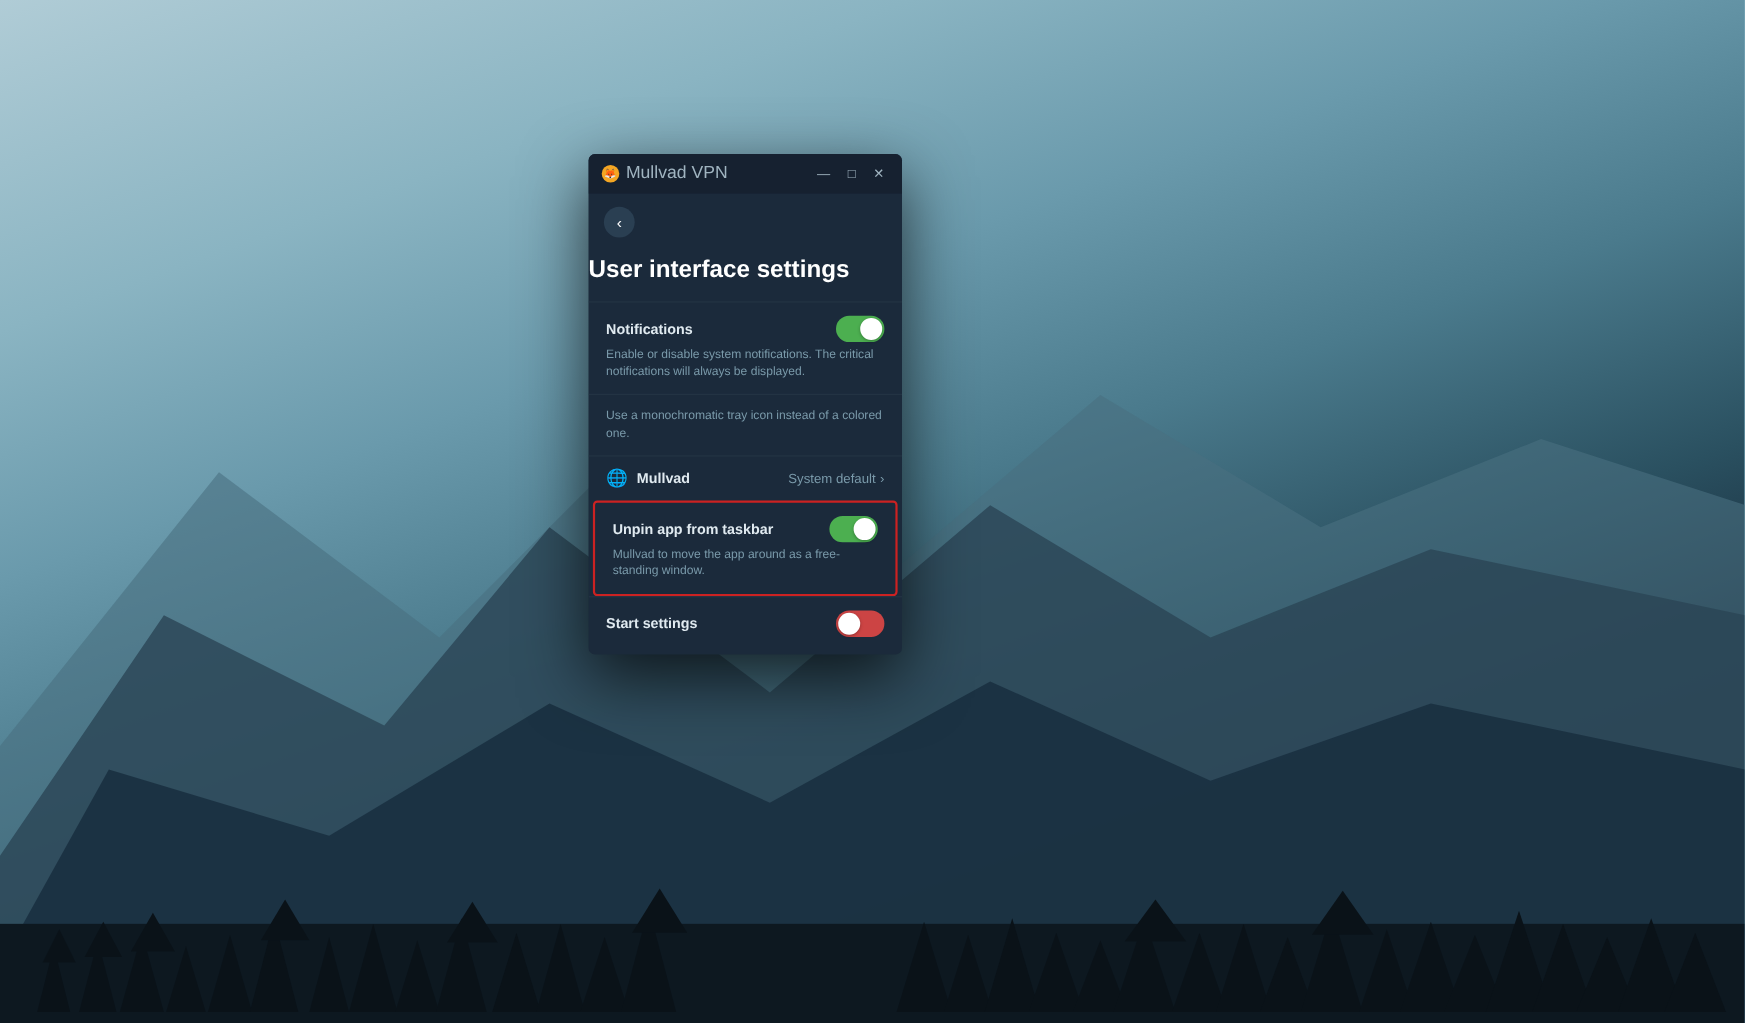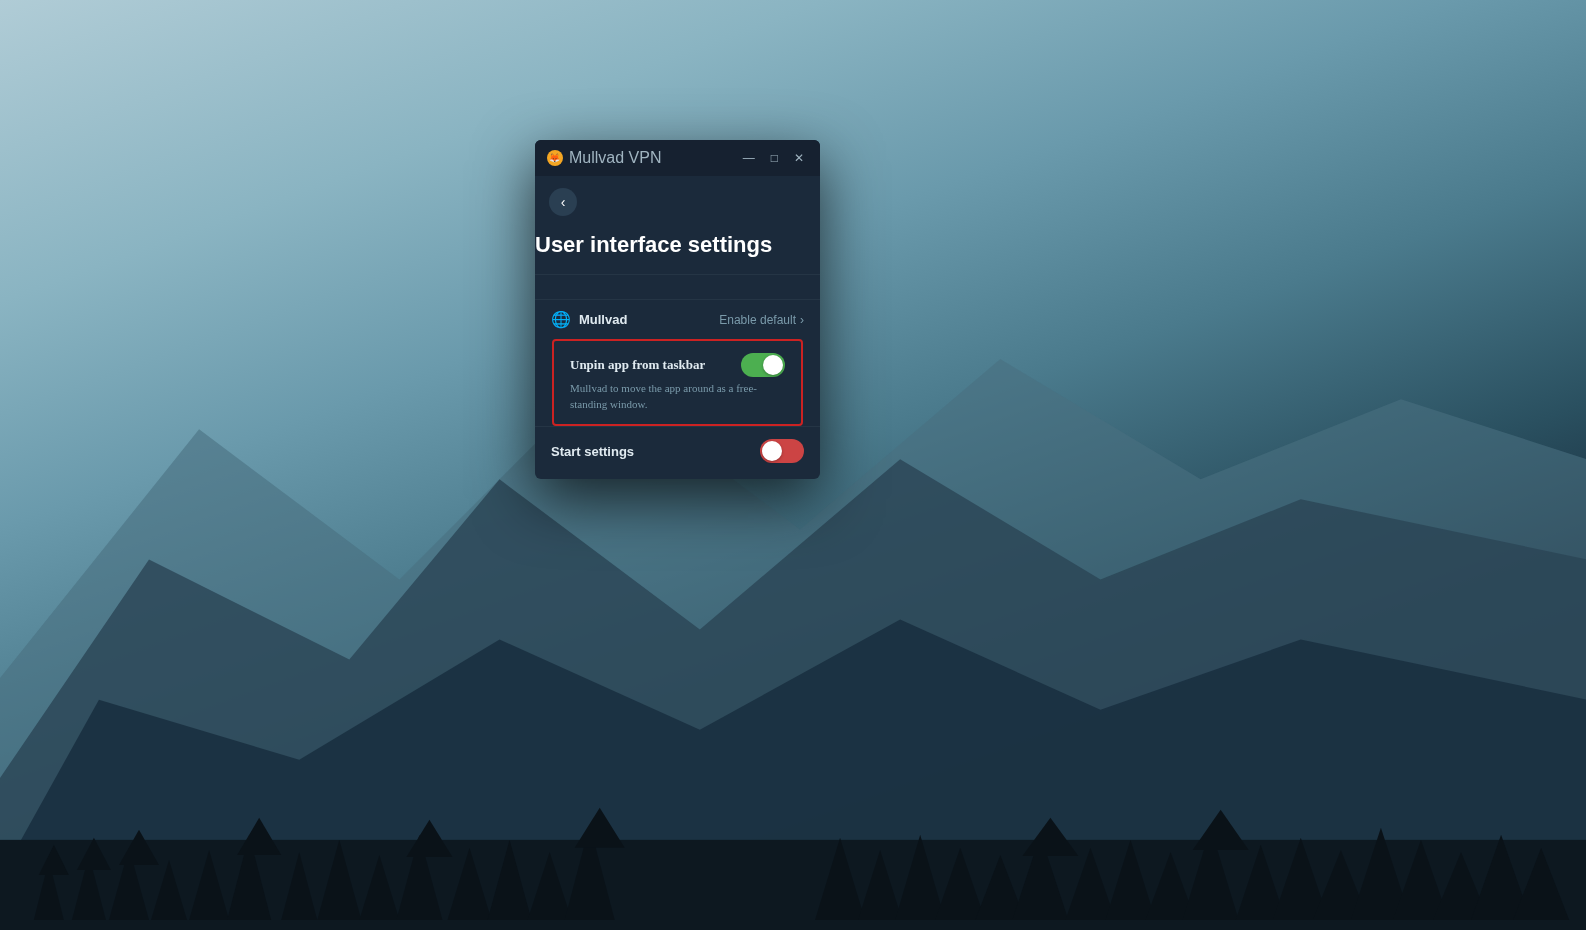--- a/index.html
+++ b/index.html
@@ -219,22 +219,21 @@
 
     .chevron {
       color: #7a9aaa;
       font-size: 12px;
     }
 
     
     .highlighted {
       border: 2px solid #cc2222;
       border-radius: 4px;
-      margin: 0 17px;
-      font-family: Liberation Serif, serif;
+      margin: 0 4px;
     }
 
     
     .toggle {
       position: relative;
       width: 44px;
       height: 24px;
       border-radius: 12px;
       cursor: pointer;
       flex-shrink: 0;
@@ -342,31 +341,41 @@
       <button class="title-btn">✕</button>
     </div>
   </div>
 
   <div class="content">
 
     <button class="back-btn">‹</button>
 
     <h1 class="page-title">User interface settings</h1>
 
-
     <div class="setting-item">
+      <div class="setting-row">
+        <span class="setting-label">Notifications</span>
+        <button class="toggle toggle-on">
+          <div class="toggle-knob"></div>
+        </button>
+      </div>
+      <p class="setting-desc">Enable or disable system notifications. The critical notifications will always be displayed.</p>
+    </div>
+
+    <div class="setting-item">
+      <p class="setting-desc">Use a monochromatic tray icon instead of a colored one.</p>
     </div>
 
     <div class="language-item">
       <div class="language-left">
         <span class="lang-icon">🌐</span>
         <span class="language-label">Mullvad</span>
       </div>
       <div class="language-right">
-        <span class="language-value">Enable default</span>
+        <span class="language-value">System default</span>
         <span class="chevron">›</span>
       </div>
     </div>
 
     <div class="highlighted">
       <div class="setting-item" style="border-top: none;">
         <div class="setting-row">
           <span class="setting-label">Unpin app from taskbar</span>
           <button class="toggle toggle-on">
             <div class="toggle-knob"></div>

